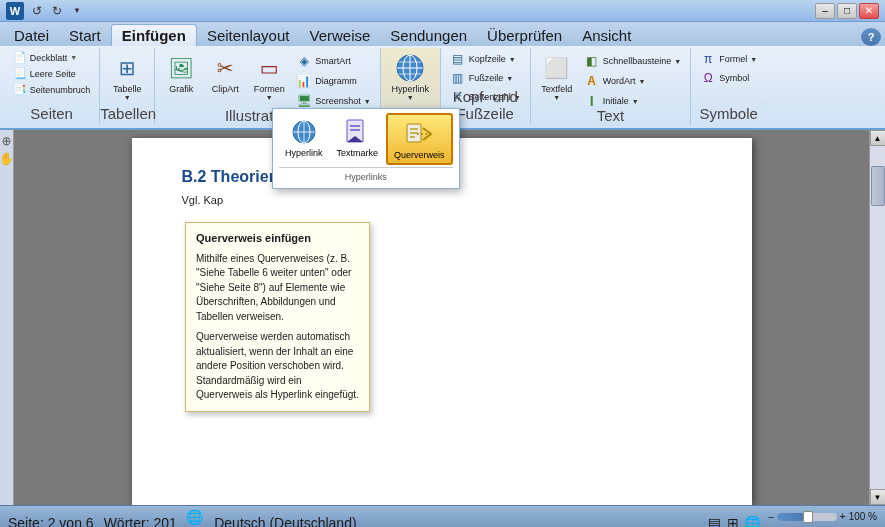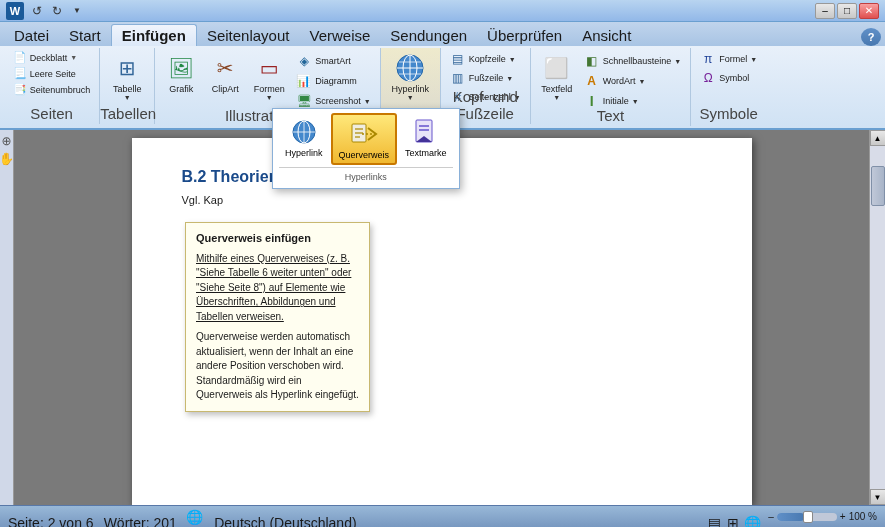--- a/index.html
+++ b/index.html
@@ -552,44 +552,44 @@
         <div class="dd-icon">
           <svg width="28" height="28" viewBox="0 0 28 28">
             <circle cx="14" cy="14" r="11" fill="#4488cc" stroke="#2266aa" stroke-width="1"></circle>
             <ellipse cx="14" cy="14" rx="6" ry="11" fill="none" stroke="white" stroke-width="1"></ellipse>
             <line x1="3" y1="14" x2="25" y2="14" stroke="white" stroke-width="0.8"></line>
             <line x1="14" y1="3" x2="14" y2="25" stroke="white" stroke-width="0.8"></line>
           </svg>
         </div>
         <span>Hyperlink</span>
       </div>
+      <div class="dd-item">
+        <div class="dd-icon">
+          <svg width="28" height="28" viewBox="0 0 28 28">
+            <rect x="4" y="2" width="16" height="22" rx="1" fill="#e8e4f8" stroke="#6655cc" stroke-width="1"></rect>
+            <polygon points="4,24 12,18 20,24" fill="#443399"></polygon>
+            <line x1="7" y1="8" x2="17" y2="8" stroke="#6655cc" stroke-width="1.5"></line>
+            <line x1="7" y1="12" x2="17" y2="12" stroke="#6655cc" stroke-width="1.5"></line>
+          </svg>
+        </div>
+        <span>Textmarke</span>
+      </div>
       <div class="dd-item active">
         <div class="dd-icon">
           <svg width="28" height="28" viewBox="0 0 28 28">
             <rect x="2" y="4" width="14" height="18" rx="1" fill="#f0ede0" stroke="#aa8800" stroke-width="1"></rect>
             <line x1="5" y1="9" x2="13" y2="9" stroke="#aa8800" stroke-width="1.2"></line>
             <line x1="5" y1="13" x2="13" y2="13" stroke="#aa8800" stroke-width="1.2"></line>
             <line x1="5" y1="17" x2="10" y2="17" stroke="#aa8800" stroke-width="1.2"></line>
             <path d="M18,8 L26,14 L18,20" fill="none" stroke="#aa8800" stroke-width="2"></path>
             <line x1="26" y1="14" x2="10" y2="14" stroke="#aa8800" stroke-width="1.5" stroke-dasharray="2,2"></line>
           </svg>
         </div>
         <span>Querverweis</span>
       </div>
-      <div class="dd-item">
-        <div class="dd-icon">
-          <svg width="28" height="28" viewBox="0 0 28 28">
-            <rect x="4" y="2" width="16" height="22" rx="1" fill="#e8e4f8" stroke="#6655cc" stroke-width="1"></rect>
-            <polygon points="4,24 12,18 20,24" fill="#443399"></polygon>
-            <line x1="7" y1="8" x2="17" y2="8" stroke="#6655cc" stroke-width="1.5"></line>
-            <line x1="7" y1="12" x2="17" y2="12" stroke="#6655cc" stroke-width="1.5"></line>
-          </svg>
-        </div>
-        <span>Textmarke</span>
-      </div>
     </div>
     <div class="dd-label-row">
       <span>Hyperlinks</span>
     </div>
   </div>
 </div>
 
 <div class="doc-area">
   <div class="doc-left-ruler">
     <div class="sidebar-icon" style="margin-top:4px; font-size:12px; color:#555;">⊕</div>
@@ -611,21 +611,21 @@
     <div class="scroll-btn">▲</div>
     <div class="scroll-track">
       <div class="scroll-thumb"></div>
     </div>
     <div class="scroll-btn">▼</div>
   </div>
 </div>
 
 <div class="tooltip-box" style="position:fixed; top:222px; left:185px; z-index:2000;">
   <div class="tooltip-title">Querverweis einfügen</div>
-  <p style="margin-bottom:6px;text-decoration:underline;">Mithilfe eines Querverweises (z. B. "Siehe Tabelle 6 weiter unten" oder "Siehe Seite 8") auf Elemente wie Überschriften, Abbildungen und Tabellen verweisen.</p>
+  <p style="margin-bottom:6px;">Mithilfe eines Querverweises (z. B. "Siehe Tabelle 6 weiter unten" oder "Siehe Seite 8") auf Elemente wie Überschriften, Abbildungen und Tabellen verweisen.</p>
   <p>Querverweise werden automatisch aktualisiert, wenn der Inhalt an eine andere Position verschoben wird. Standardmäßig wird ein Querverweis als Hyperlink eingefügt.</p>
 </div>
 
 <div class="status-bar">
   <div class="status-left">
     <span class="status-item">Seite: 2 von 6</span>
     <span class="status-item">Wörter: 201</span>
     <span class="status-icon">🌐</span>
     <span class="status-item">Deutsch (Deutschland)</span>
   </div>

